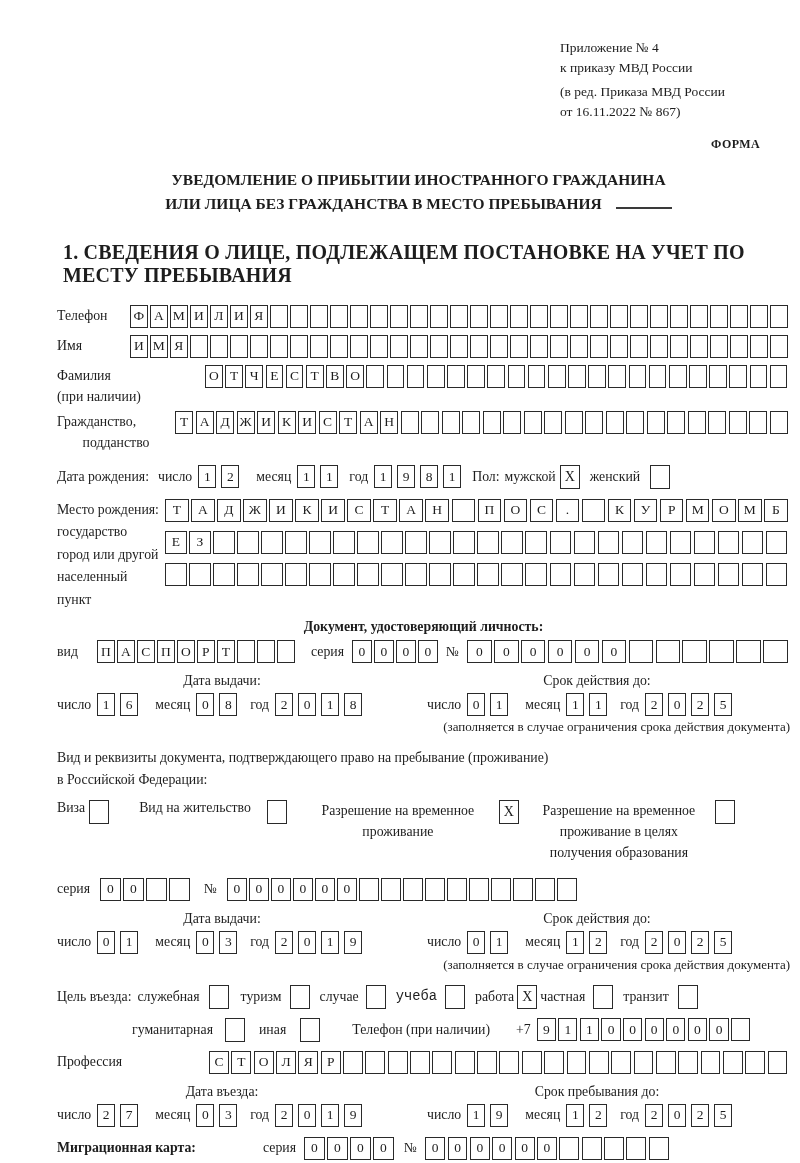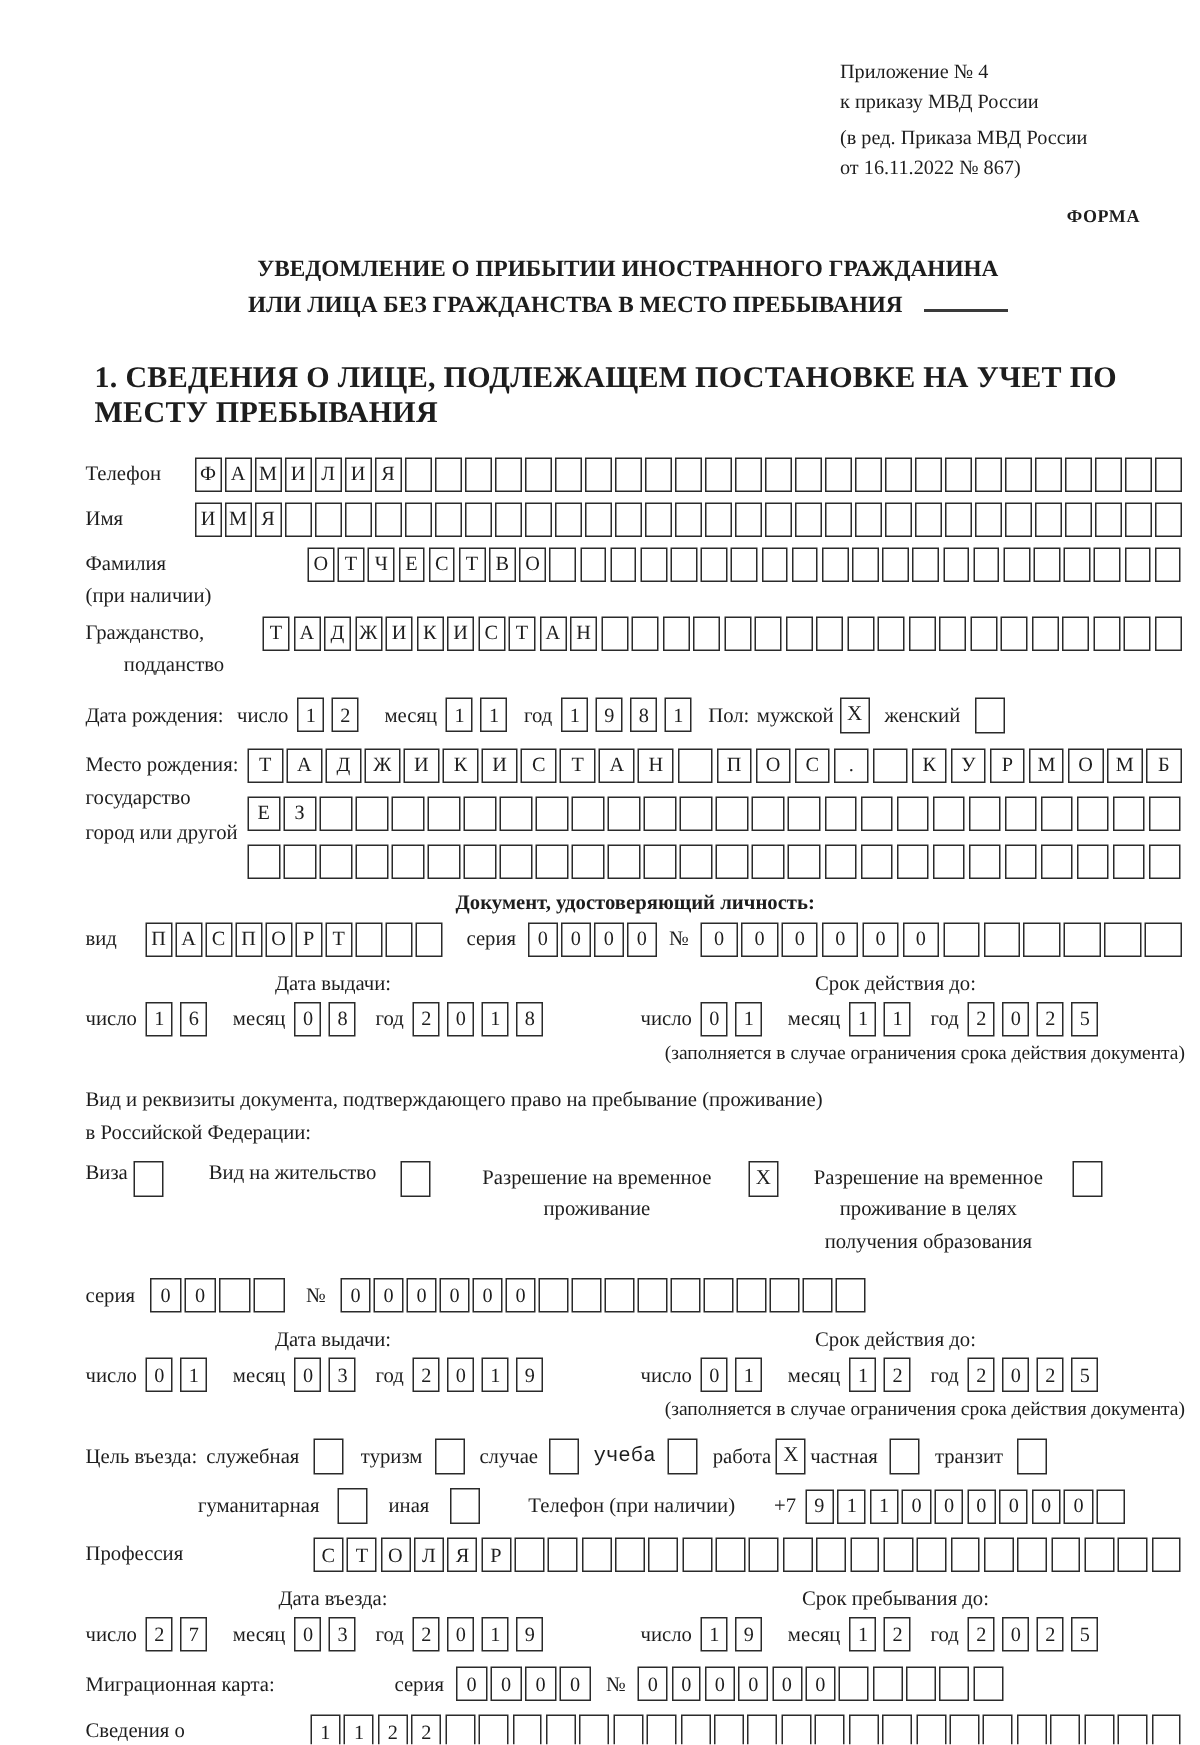--- a/index.html
+++ b/index.html
@@ -239,20 +239,21 @@
     <span class="cb" style="margin-left:4px;">X</span>
     <span style="margin-left:10px;">женский</span>
     <span class="cb" style="margin-left:10px;"></span>
   </div>
 
   <div class="frow" style="margin-top:10px;">
     <span class="lbl2" style="width:108px;line-height:22.5px;">
       <span style="display:block;">Место рождения:</span>
       <span style="display:block;">государство</span>
       <span style="display:block;">город или другой</span>
+      <span style="display:block;">населенный пункт</span>
     </span>
     <span style="flex:1 1 auto;">
       <span class="cells" style="margin-bottom:9px;">
           <span class="cell">Т</span>
           <span class="cell">А</span>
           <span class="cell">Д</span>
           <span class="cell">Ж</span>
           <span class="cell">И</span>
           <span class="cell">К</span>
           <span class="cell">И</span>
@@ -637,21 +638,21 @@
             <span class="cell">2</span>
             <span class="cell">0</span>
             <span class="cell">2</span>
             <span class="cell">5</span>
           </span>
       </div>
     </div>
   </div>
 
   <div class="frow" style="margin-top:10px;align-items:center;">
-    <span style="width:206px;flex-shrink:0;">Миграционная карта:</span>
+    <span style="width:206px;flex-shrink:0;font-weight:bold;">Миграционная карта:</span>
     <span>серия</span>
     <span class="cells" style="flex:0 0 92px;margin-left:8px;">
         <span class="cell">0</span>
         <span class="cell">0</span>
         <span class="cell">0</span>
         <span class="cell">0</span>
       </span>
     <span style="margin:0 8px 0 8px;">№</span>
     <span class="cells" style="flex:0 0 246px;">
         <span class="cell">0</span>

